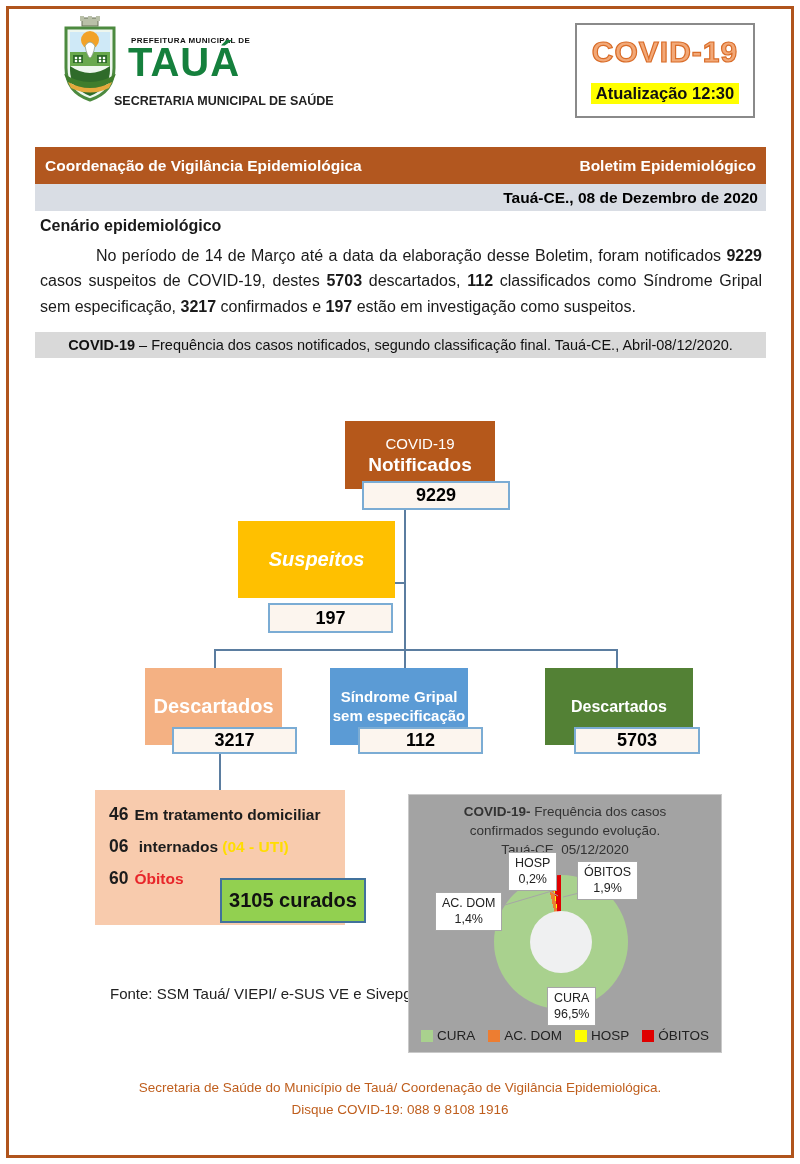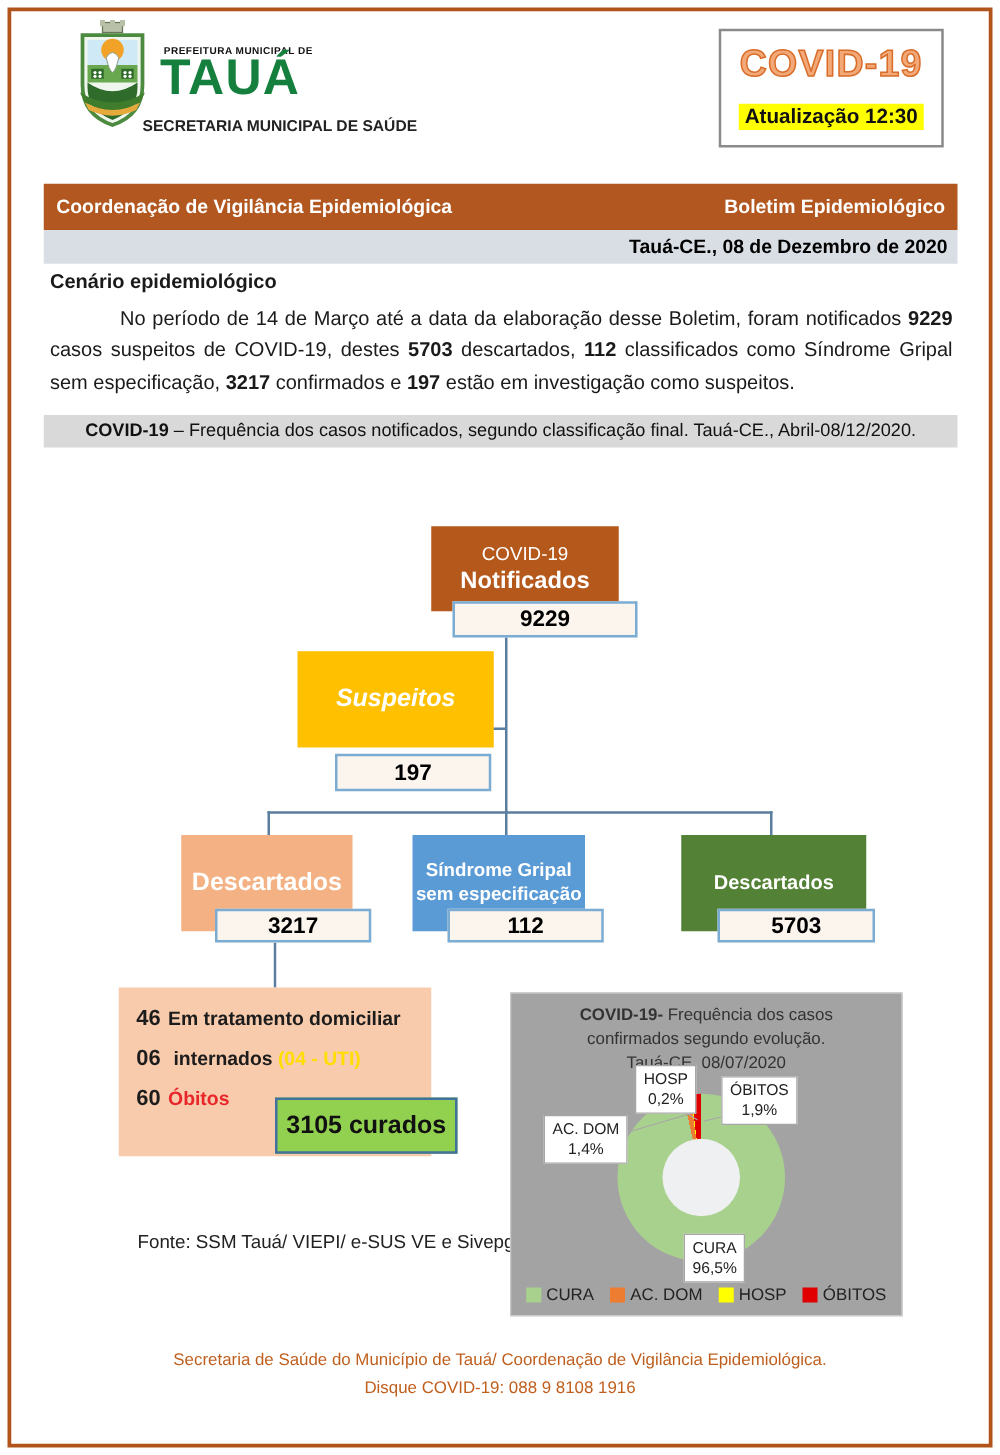--- a/index.html
+++ b/index.html
@@ -174,21 +174,21 @@
     </div>
   </div>
   <div class="cured" style="background: rgb(146, 208, 80); border-color: rgb(65, 113, 156);">3105 curados</div>
 
   <div class="fonte">Fonte: SSM Tauá/ VIEPI/ e-SUS VE e Sivepgripe</div>
 
   <div class="panel">
     <div class="chart-title">
       <div><span class="b">COVID-19-</span><span> Frequência dos casos</span></div>
       <div>confirmados segundo evolução.</div>
-      <div>Tauá-CE, 08/07/2020</div>
+      <div>Tauá-CE, 05/12/2020</div>
     </div>
 
     <div class="donut" id="donut" style="background: conic-gradient(rgb(169, 209, 142) 0deg, rgb(169, 209, 142) 347.4deg, rgb(237, 125, 49) 347.4deg, rgb(237, 125, 49) 352.44deg, rgb(255, 255, 0) 352.44deg, rgb(255, 255, 0) 353.16deg, rgb(224, 0, 0) 353.16deg, rgb(224, 0, 0) 360deg);">
       <div class="donut-hole"></div>
     </div>
 
     <svg class="leaders" viewBox="0 0 314 259">
       <line x1="89" y1="112" x2="143" y2="96" stroke="#a6a6a6" stroke-width="1"></line>
       <line x1="128" y1="88" x2="149" y2="101" stroke="#a6a6a6" stroke-width="1"></line>
       <line x1="178" y1="96" x2="154" y2="102" stroke="#a6a6a6" stroke-width="1"></line>

